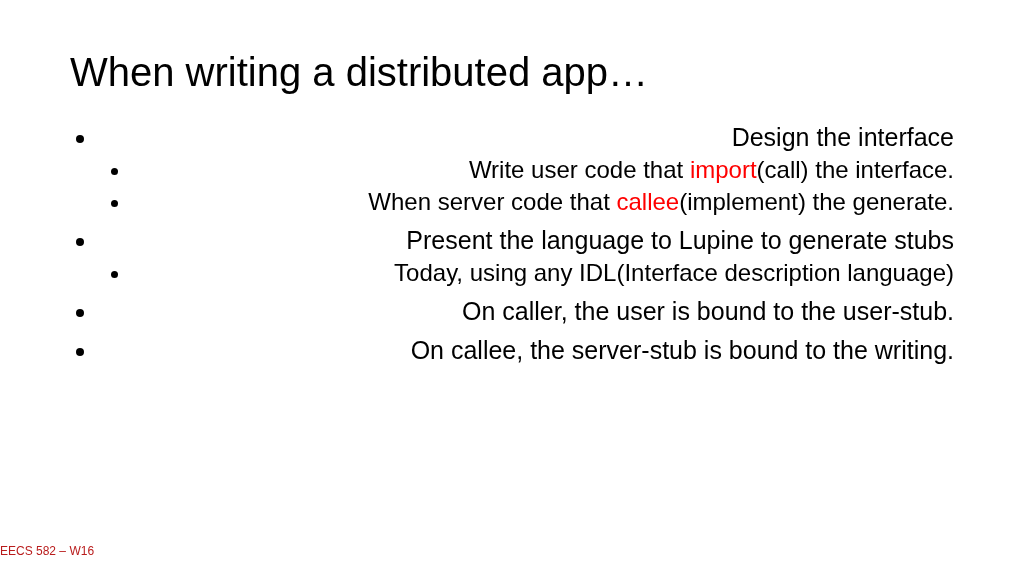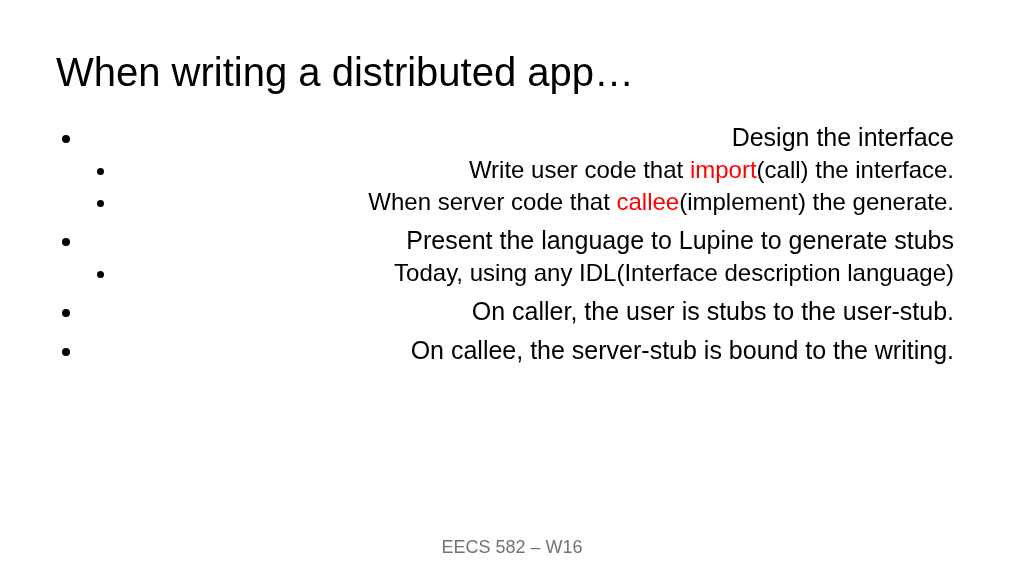--- a/index.html
+++ b/index.html
@@ -10,21 +10,21 @@
     background: #ffffff;
     font-family: "Segoe UI Light", "Segoe UI", "Helvetica Neue", Arial, sans-serif;
     color: #000;
     overflow: hidden;
   }
   .slide {
     position: relative;
     width: 1024px;
     height: 576px;
     box-sizing: border-box;
-    padding: 50px 70px 30px 56px;
+    padding: 50px 70px 30px 70px;
   }
   .title {
     font-size: 40px;
     font-weight: 400;
     margin: 0 0 28px 0;
     letter-spacing: 0px;
     font-family: "Segoe UI", "Helvetica Neue", Arial, sans-serif;
   }
   ul.top {
     list-style: disc;
@@ -50,23 +50,23 @@
     font-family: "Segoe UI Light", "Segoe UI", "Helvetica Neue", Arial, sans-serif;
   }
   .red {
     color: #ff0000;
   }
   .footer {
     position: absolute;
     bottom: 18px;
     left: 0;
     width: 100%;
-    text-align: center;
-    font-size: 18px;
-    color: #737373;
+    text-align: left;
+    font-size: 12px;
+    color: #b91c1c;
     font-weight: 300;
     font-family: "Segoe UI Light", "Segoe UI", "Helvetica Neue", Arial, sans-serif;
   }
 </style>
 </head>
 <body>
 
 <div class="slide">
   <h1 class="title">When writing a distributed app…</h1>
 
@@ -87,21 +87,21 @@
     <li>
       <span>Present the language to Lupine to generate stubs</span>
       <ul class="sub">
         <li>
           <span>Today, using any IDL(Interface description language)</span><span class="red"></span><span></span>
         </li>
       </ul>
     </li>
 
     <li>
-      <span>On caller, the user is stubs to the user-stub.</span>
+      <span>On caller, the user is bound to the user-stub.</span>
     </li>
 
     <li>
       <span>On callee, the server-stub is bound to the writing.</span>
     </li>
 
   </ul>
 
   <div class="footer">EECS 582 – W16</div>
 </div>

